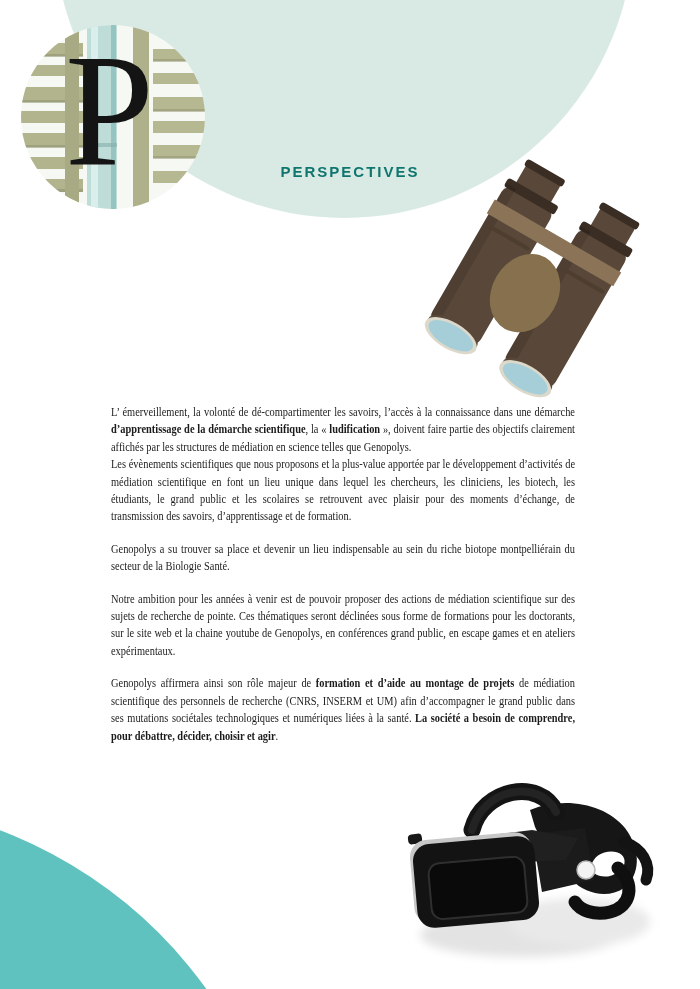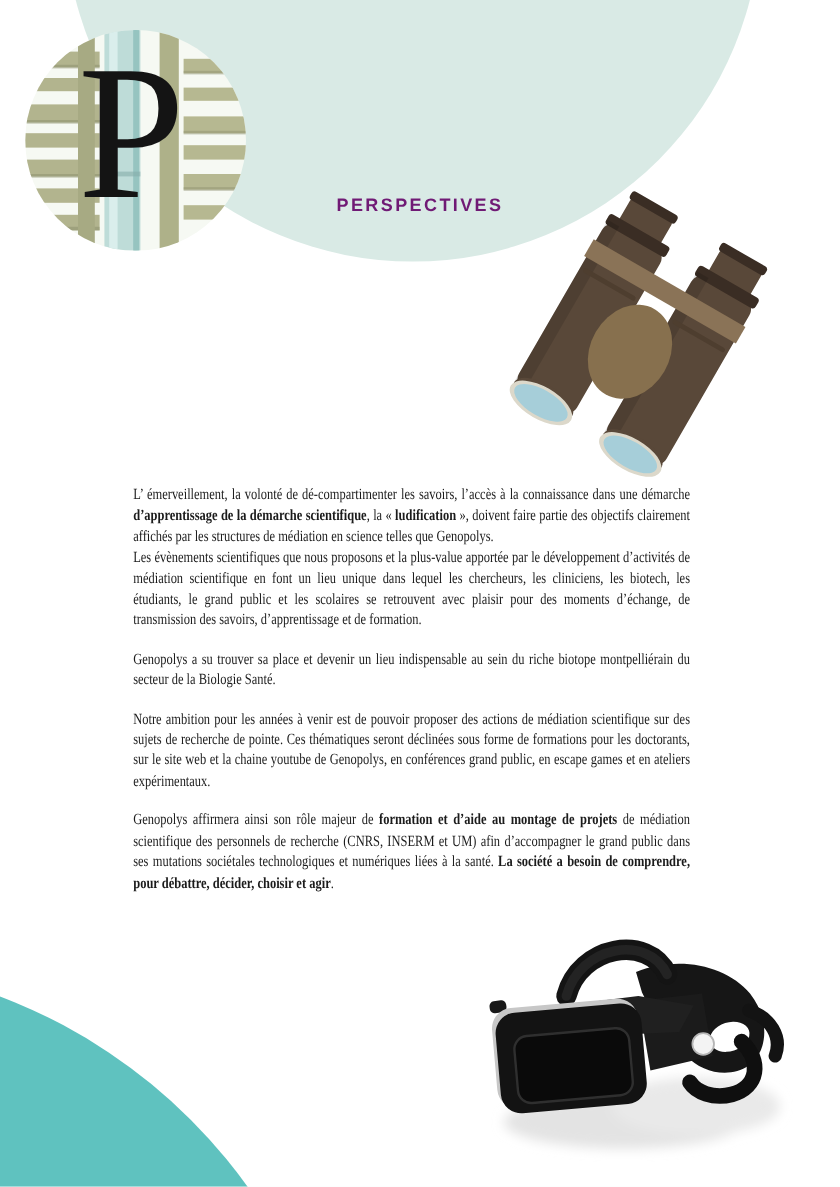--- a/index.html
+++ b/index.html
@@ -24,21 +24,21 @@
   .photo-circle svg{position:absolute;left:0;top:0;}
   .dropcap{
     position:absolute;left:44px;top:5px;
     font-family:"Liberation Serif",serif;font-size:160px;line-height:1;
     font-weight:400;color:#141414;
   }
   
   .title{
     position:absolute;left:0;top:163px;width:700px;text-align:center;
     font-family:"Liberation Sans",sans-serif;font-weight:bold;
-    font-size:15px;letter-spacing:2px;color:#701a75;
+    font-size:15px;letter-spacing:2px;color:#0f766e;
   }
   
   .binoculars{position:absolute;left:414px;top:159px;}
   .vr{position:absolute;left:380px;top:772px;}
   
   .text-col{
     position:absolute;left:111px;top:403px;width:580px;
     transform:scaleX(0.8);transform-origin:0 0;
     text-align:justify;color:#1b1b1b;
     font-family:"Liberation Serif",serif;font-size:13px;line-height:17.4px;

